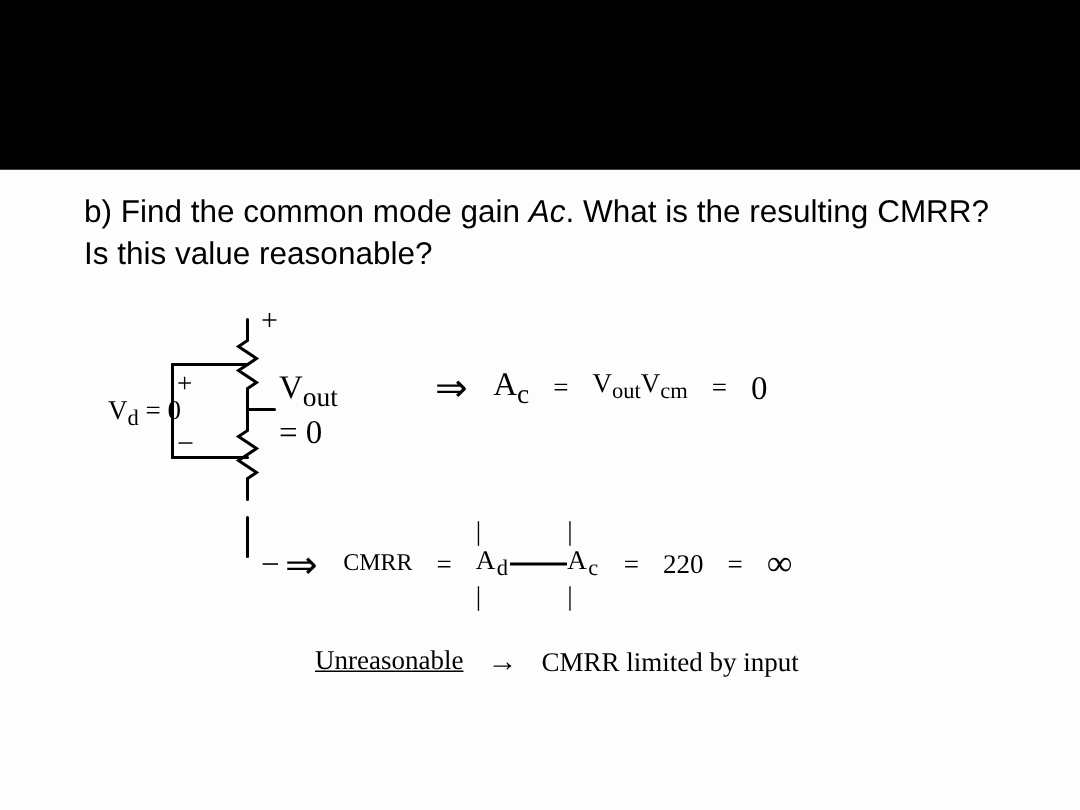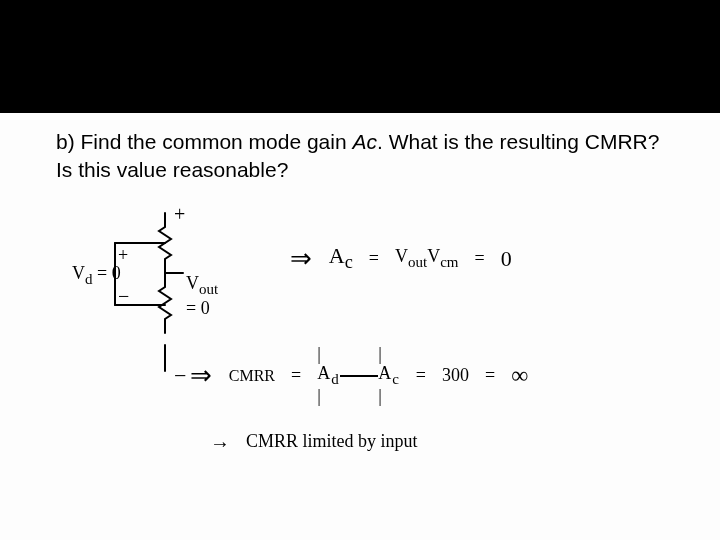--- a/index.html
+++ b/index.html
@@ -48,21 +48,21 @@
         </g>
       </svg>
       <span style="position:absolute;left:104px;top:-2px;font-size:20px">+</span>
       <span style="position:absolute;left:104px;top:158px;font-size:22px">−</span>
       <span style="position:absolute;left:48px;top:40px;font-size:18px">+</span>
       <span style="position:absolute;left:48px;top:80px;font-size:20px">−</span>
       <span style="position:absolute;left:2px;top:58px;font-size:18px">
         <span>V</span><sub>d</sub>
         <span>= 0</span>
       </span>
-      <span style="position:absolute;left:116px;top:68px;font-size:18px">
+      <span style="position:absolute;left:116px;top:40px;font-size:22px">
         <span>V</span><sub>out</sub>
         <span>= 0</span>
       </span>
     </div>
 
     <div class="row" style="left:230px;top:48px">
       <span class="implies">⇒</span>
       <span style="font-size:22px">
         <span>A</span><sub>c</sub>
       </span>
@@ -80,29 +80,30 @@
       <span class="implies">⇒</span>
       <span style="font-size:16px">CMRR</span>
       <span>=</span>
       <span class="frac">
         <span class="abs"><span>| A</span><sub>d</sub><span> |</span></span>
         <span class="bar"></span>
         <span class="abs"><span>| A</span><sub>c</sub><span> |</span></span>
       </span>
       <span>=</span>
       <span class="frac">
-        <span>30</span>
+        <span>22</span>
         <span class="bar"></span>
         <span>0</span>
       </span>
       <span>=</span>
       <span style="font-size:24px">∞</span>
     </div>
 
     <div class="row" style="left:150px;top:235px;align-items:flex-start">
+      <span style="text-decoration:underline">Unreasonable</span>
       <span style="font-size:20px">→</span>
       <span style="display:flex;flex-direction:row;line-height:1.25">
         <span>CMRR limited by input</span>
       </span>
     </div>
 
   </div>
 </div>
 
 </body></html>

